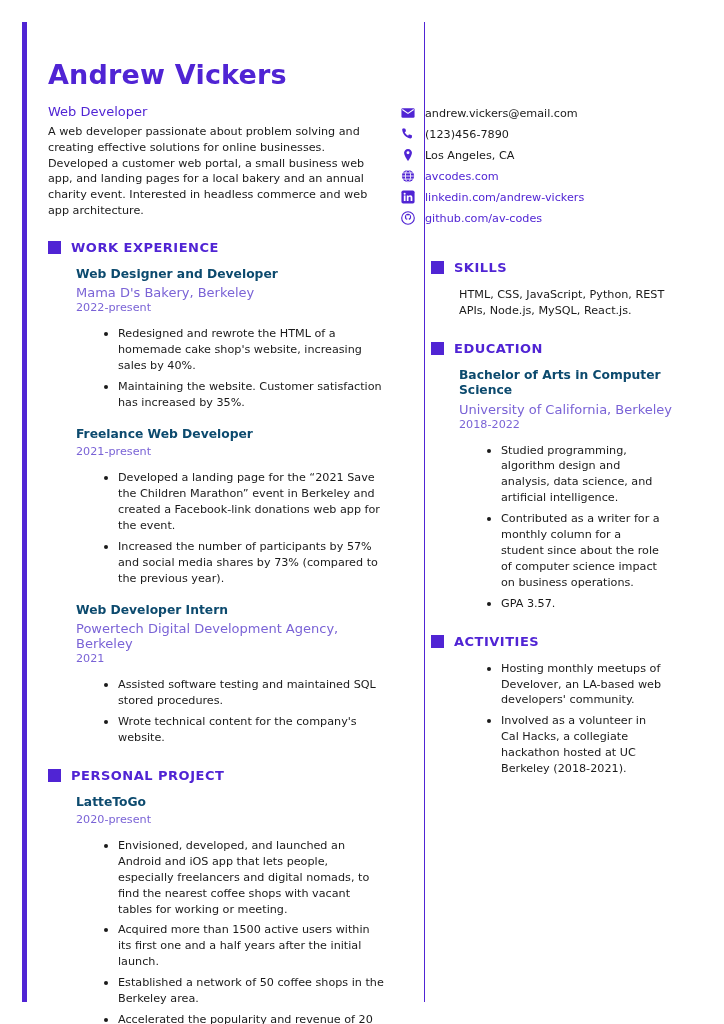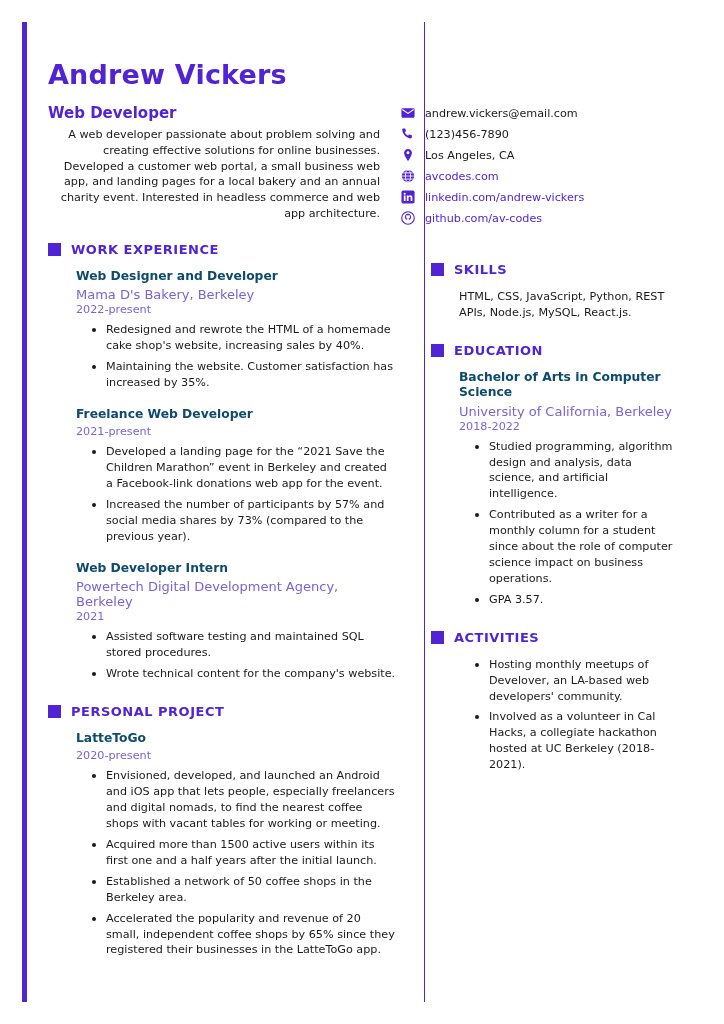--- a/index.html
+++ b/index.html
@@ -53,31 +53,30 @@
   }
   .name {
     font-size: 27px;
     font-weight: bold;
     color: #5024d4;
     letter-spacing: 0.2px;
     margin: 0 0 14px 0;
     line-height: 1.1;
   }
   .job-title {
-    font-size: 15px;
-    font-weight: bold;
+    font-size: 13px;
+    font-weight: normal;
     color: #5024d4;
     margin: 0 0 5px 0;
   }
   .summary {
     width: 332px;
     font-size: 11.2px;
     line-height: 1.42;
     color: #1a1a1a;
-    text-align: right;
   }
 
   
   .contact {
     position: absolute;
     left: 352px;
     top: 45px;
     width: 290px;
   }
   .contact-row {
@@ -158,21 +157,21 @@
     font-size: 13px;
     color: #7a63d6;
     margin-bottom: 1px;
   }
   .entry-date {
     font-size: 11.2px;
     color: #7a63d6;
     margin-bottom: 6px;
   }
   ul.bullets {
-    margin: 0;
+    margin: 12px;
     padding: 0 0 0 16px;
     list-style: none;
   }
   ul.bullets li {
     position: relative;
     font-size: 11.2px;
     line-height: 1.42;
     margin-bottom: 5px;
     padding-left: 14px;
     color: #1a1a1a;

